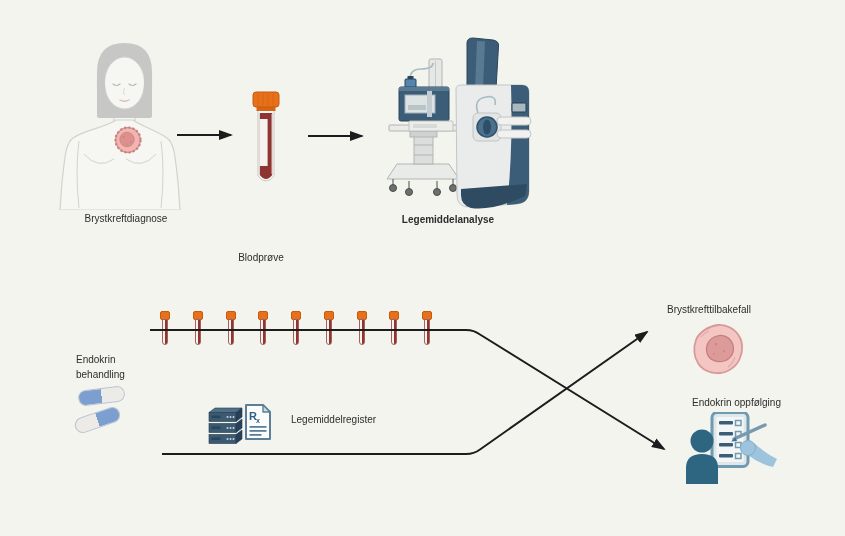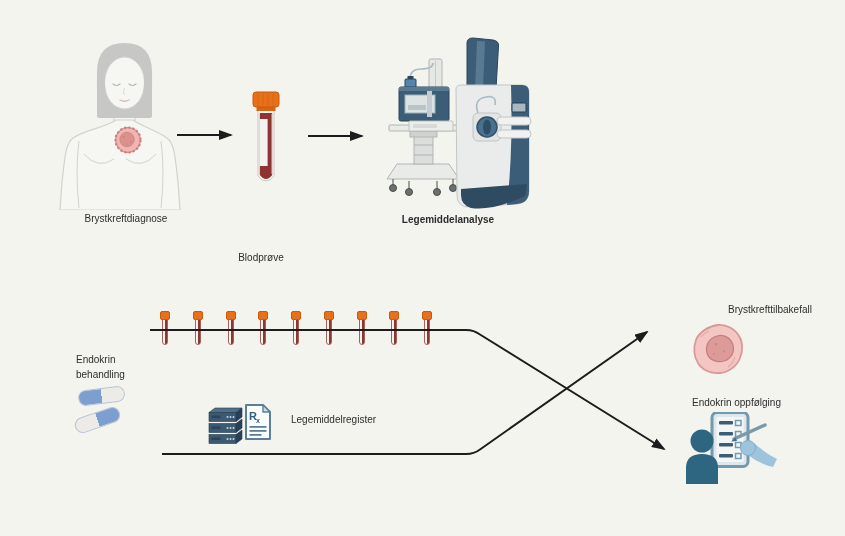--- a/index.html
+++ b/index.html
@@ -15,21 +15,21 @@
   .blood-tube-big{position:absolute;left:246px;top:90px;width:40px;height:100px;z-index:1;}
   .mass-spec{position:absolute;left:383px;top:33px;width:165px;height:180px;z-index:1;}
   .lbl-diagnosis{left:46px;top:212px;width:160px;}
   .lbl-bloodsample{left:201px;top:212px;width:120px;margin-top:39px;}
   .lbl-analysis{left:368px;top:213px;width:160px;font-weight:bold;}
 
   
   .lbl-timeline{left:197px;top:289px;width:160px;}
   .lbl-treatment{left:76px;top:353px;}
   .lbl-registry{left:291px;top:413px;text-align:right;}
-  .lbl-relapse{left:728px;top:303px;}
+  .lbl-relapse{left:667px;top:303px;}
   .lbl-followup{left:692px;top:396px;}
 
   .tubes-row{position:absolute;left:159.5px;top:311px;width:275px;height:38px;z-index:1;}
   .mini-tube{position:absolute;top:0;width:11px;height:37px;}
   .mini-tube .cap{position:absolute;top:0;left:0.5px;width:10px;height:9px;background:var(--cap_orange);border:1px solid var(--cap_orange_dark);border-radius:2px;box-sizing:border-box;}
   .mini-tube .stem{position:absolute;top:8px;left:2.5px;width:6px;height:26px;background:linear-gradient(to right,var(--tube_glass) 0 42%,var(--blood_red) 42%);border:1px solid #a3625c;border-radius:0 0 3px 3px;box-sizing:border-box;}
 
   .pills{position:absolute;left:72px;top:382px;width:62px;height:60px;z-index:1;}
   .capsule{position:absolute;width:47px;height:16px;border-radius:9px;border:1px solid #b9c3d4;box-sizing:border-box;}
   .capsule.c1{left:6px;top:6px;background:linear-gradient(to right,var(--pill_blue) 50%,var(--pill_white) 50%);transform:rotate(-7deg);}

